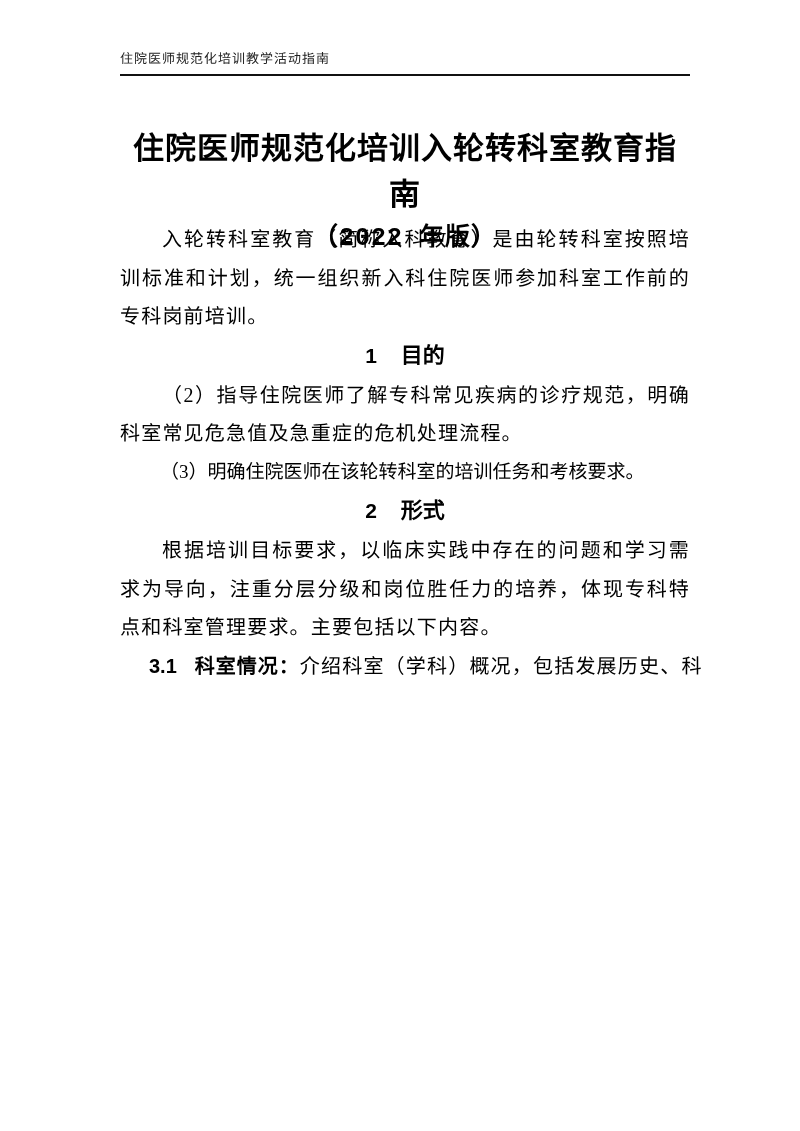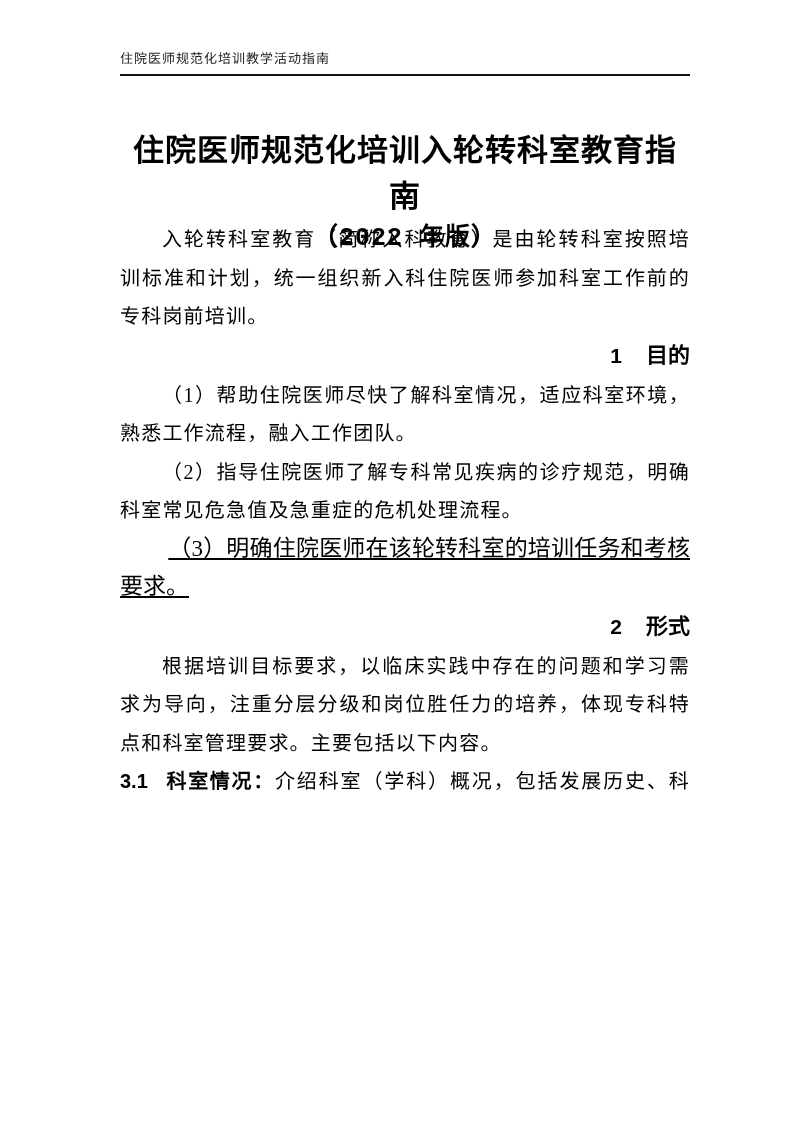--- a/index.html
+++ b/index.html
@@ -34,21 +34,21 @@
   
   .title-block {
     top: 128px;
     text-align: center;
   }
   .doc-title {
     font-size: 31px;
     font-weight: bold;
     line-height: 46px;
     letter-spacing: 1px;
-    font-family: Liberation Sans, sans-serif;
+    font-family: Liberation Mono, monospace;
   }
   .doc-subtitle {
     font-size: 25px;
     font-weight: bold;
     line-height: 38px;
     letter-spacing: 1px;
     font-family: Liberation Mono, monospace;
   }
   
   .body-block {
@@ -56,41 +56,41 @@
     font-size: 20px;
     line-height: 38.5px;
     letter-spacing: 1.2px;
     text-align: justify;
     text-justify: inter-character;
   }
   .para {
     text-indent: 2.1em;
   }
   .para.tight {
-    font-size: 23px;
+    font-size: 19px;
     letter-spacing: 0;
-    text-decoration: underline;
   }
   .sec-heading {
     font-family: "Liberation Sans", "DejaVu Sans", sans-serif;
     font-weight: bold;
     font-size: 22px;
     line-height: 40px;
     letter-spacing: 0;
-    text-align: right;
+    text-align: center;
   }
   .sec-heading .sec-num {
     display: inline-block;
     margin-right: 24px;
     font-size: 21px;
   }
   .subsection {
     text-align: justify;
     text-align-last: justify;
     white-space: nowrap;
+    margin-left: 29px;
   }
   .subsection .sub-num {
     font-family: "Liberation Sans", "DejaVu Sans", sans-serif;
     font-weight: bold;
     font-size: 20px;
     margin-right: 18px;
     letter-spacing: 0;
   }
   .subsection .sub-label {
     font-weight: bold;
@@ -121,21 +121,20 @@
     <div class="doc-subtitle">（2022 年版）</div>
   </div>
 
   <div class="content-col body-block">
 
     <p class="para">入轮转科室教育（简称入科教育）是由轮转科室按照培训标准和计划，统一组织新入科住院医师参加科室工作前的专科岗前培训。</p>
 
     <div class="sec-heading">
       <span class="sec-num">1</span><span>目的</span>
     </div>
-    <p class="para">（1）帮助住院医师尽快了解科室情况，适应科室环境，熟悉工作流程，融入工作团队。</p>
     <p class="para">（2）指导住院医师了解专科常见疾病的诊疗规范，明确科室常见危急值及急重症的危机处理流程。</p>
     <p class="para tight">（3）明确住院医师在该轮转科室的培训任务和考核要求。</p>
 
     <div class="sec-heading">
       <span class="sec-num">2</span><span>形式</span>
     </div>
 
     <p class="para">根据培训目标要求，以临床实践中存在的问题和学习需求为导向，注重分层分级和岗位胜任力的培养，体现专科特点和科室管理要求。主要包括以下内容。</p>
 
     <p class="subsection">

